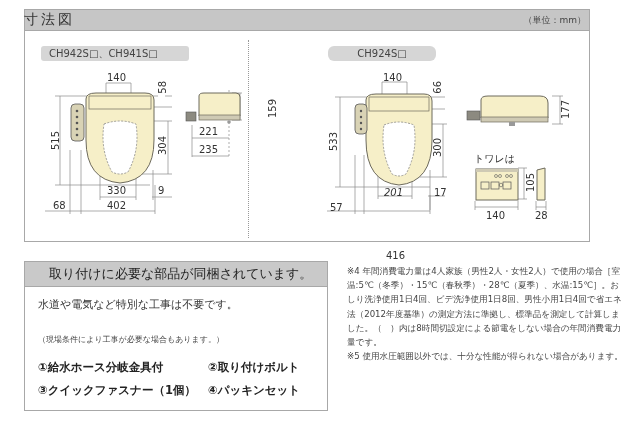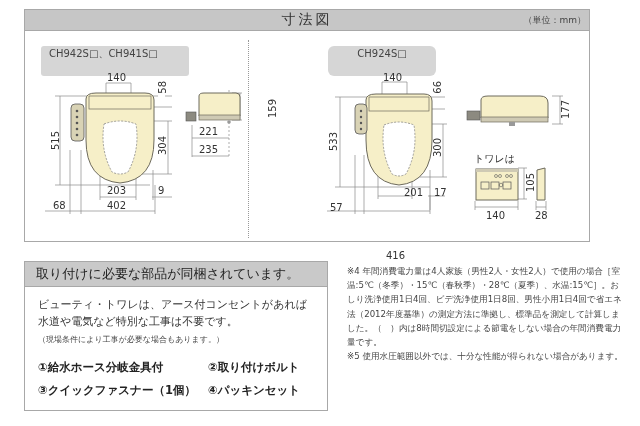--- a/index.html
+++ b/index.html
@@ -1,30 +1,30 @@
 <!DOCTYPE html>
 <html><head>
 <meta charset="utf-8">
 <style>
   html, body { margin:0; padding:0; }
   body { width:640px; height:426px; background:#ffffff; position:relative; overflow:hidden;
          font-family:"DejaVu Sans","Liberation Sans",sans-serif; color:#333; }
   .abs { position:absolute; }
   .panel { left:24px; top:9px; width:566px; height:233px; border:1px solid #a8a8a8; background:#fff; box-sizing:border-box; }
   .panel-head { left:24px; top:9px; width:566px; height:22px; background:#c6c6c6; border:1px solid #a8a8a8; box-sizing:border-box; }
-  .panel-title { left:24px; top:11px; width:566px; text-align:center; font-size:14px; letter-spacing:3px; color:#333; }
+  .panel-title { left:24px; top:11px; width:566px; text-align:left; font-size:14px; letter-spacing:3px; color:#333; }
   .unit { right:54px; top:14px; font-size:9px; color:#444; }
-  .model-tag { height:30px; background:#d6d6d6; border-radius:3px; font-size:10px; line-height:15px; color:#444; }
+  .model-tag { height:15px; background:#d6d6d6; border-radius:3px; font-size:10px; line-height:15px; color:#444; }
   .divider { left:248px; top:40px; width:0; height:198px; border-left:1px dotted #999; }
   .dim { font-size:10px; color:#333; line-height:1; }
   .vert { writing-mode:vertical-rl; transform:rotate(180deg); }
   svg { position:absolute; left:0; top:0; }
   .parts-box { left:24px; top:261px; width:304px; height:150px; border:1px solid #a8a8a8; box-sizing:border-box; }
   .parts-head { left:24px; top:261px; width:304px; height:26px; background:#c9c9c9; border:1px solid #a8a8a8; box-sizing:border-box; }
-  .parts-title { left:36px; top:265px; font-size:13px; color:#222; white-space:nowrap; }
+  .parts-title { left:49px; top:265px; font-size:13px; color:#222; white-space:nowrap; }
   .parts-text { left:38px; top:296px; font-size:11px; line-height:17px; color:#333; white-space:nowrap; }
   .parts-note { left:38px; top:334px; font-size:8px; color:#444; white-space:nowrap; }
   .parts-item { font-size:11.5px; color:#222; white-space:nowrap; font-weight:bold; }
   .notes { left:347px; top:264px; width:280px; font-size:8.6px; line-height:14.2px; color:#444; }
   .notes p { margin:0; }
 </style>
 </head>
 <body>
 
 <div class="abs panel"></div>
@@ -156,47 +156,46 @@
     <circle cx="507" cy="176" r="1.5" fill="none" stroke="#555" stroke-width="0.6"></circle>
       <circle cx="511" cy="176" r="1.5" fill="none" stroke="#555" stroke-width="0.6"></circle>
     <path d="M537,170 L545,168 L545,200 L537,200 Z" fill="#f6efc8" stroke="#6d6a5c" stroke-width="1"></path>
   </g>
 </svg>
 
 <div class="abs dim" style="left:107px;top:73px;">140</div>
 <div class="abs dim vert" style="left:158px;top:81px;">58</div>
 <div class="abs dim vert" style="left:51px;top:131px;">515</div>
 <div class="abs dim vert" style="left:158px;top:136px;">304</div>
-<div class="abs dim" style="left:107px;top:186px;">203</div>
+<div class="abs dim" style="left:107px;top:186px;">330</div>
 <div class="abs dim" style="left:158px;top:186px;">9</div>
 <div class="abs dim" style="left:53px;top:201px;">68</div>
 <div class="abs dim" style="left:107px;top:201px;">402</div>
 <div class="abs dim vert" style="left:268px;top:99px;">159</div>
 <div class="abs dim" style="left:199px;top:127px;">221</div>
 <div class="abs dim" style="left:199px;top:145px;">235</div>
 
 <div class="abs dim" style="left:383px;top:73px;">140</div>
 <div class="abs dim vert" style="left:433px;top:81px;">66</div>
 <div class="abs dim vert" style="left:329px;top:132px;">533</div>
 <div class="abs dim vert" style="left:433px;top:138px;">300</div>
-<div class="abs dim" style="left:404px;top:188px;">201</div>
+<div class="abs dim" style="left:384px;top:188px;font-style:italic;">201</div>
 <div class="abs dim" style="left:434px;top:188px;">17</div>
 <div class="abs dim" style="left:330px;top:203px;">57</div>
 <div class="abs dim" style="left:386px;top:203px;margin-top:48px;">416</div>
 <div class="abs dim vert" style="left:561px;top:100px;">177</div>
 <div class="abs dim" style="left:474px;top:154px;">トワレは</div>
 <div class="abs dim vert" style="left:526px;top:173px;">105</div>
 <div class="abs dim" style="left:486px;top:211px;">140</div>
 <div class="abs dim" style="left:535px;top:211px;">28</div>
 
 <div class="abs parts-box"></div>
 <div class="abs parts-head"></div>
 <div class="abs parts-title">取り付けに必要な部品が同梱されています。</div>
 <div class="abs parts-text">
-  <div>ビューティ・トワレは、アース付コンセントがあれば</div>
   <div>水道や電気など特別な工事は不要です。</div>
 </div>
 <div class="abs parts-note">（現場条件により工事が必要な場合もあります。）</div>
 <div class="abs parts-item" style="left:38px;top:360px;">①給水ホース分岐金具付</div>
 <div class="abs parts-item" style="left:208px;top:360px;">②取り付けボルト</div>
 <div class="abs parts-item" style="left:38px;top:383px;">③クイックファスナー（1個）</div>
 <div class="abs parts-item" style="left:208px;top:383px;">④パッキンセット</div>
 
 <div class="abs notes">
   <p>※4 年間消費電力量は4人家族（男性2人・女性2人）で使用の場合［室温:5℃（冬季）・15℃（春秋季）・28℃（夏季）、水温:15℃］。おしり洗浄使用1日4回、ビデ洗浄使用1日8回、男性小用1日4回で省エネ法（2012年度基準）の測定方法に準拠し、標準品を測定して計算しました。（　）内は8時間切設定による節電をしない場合の年間消費電力量です。</p>

